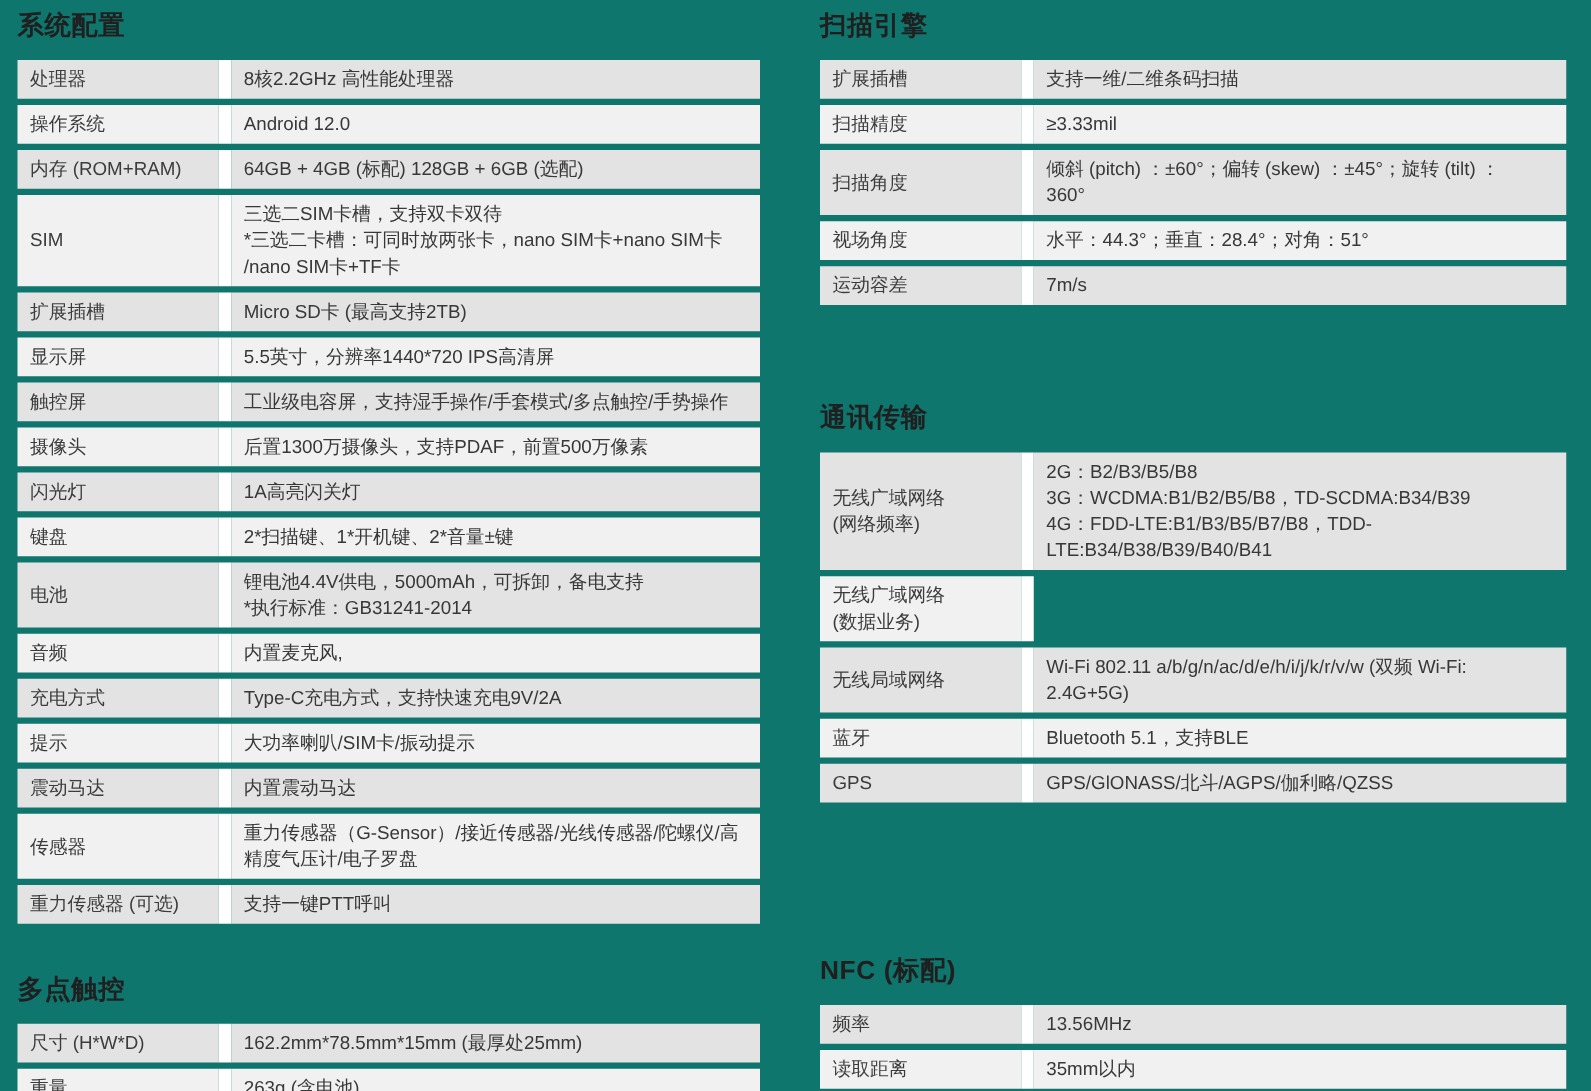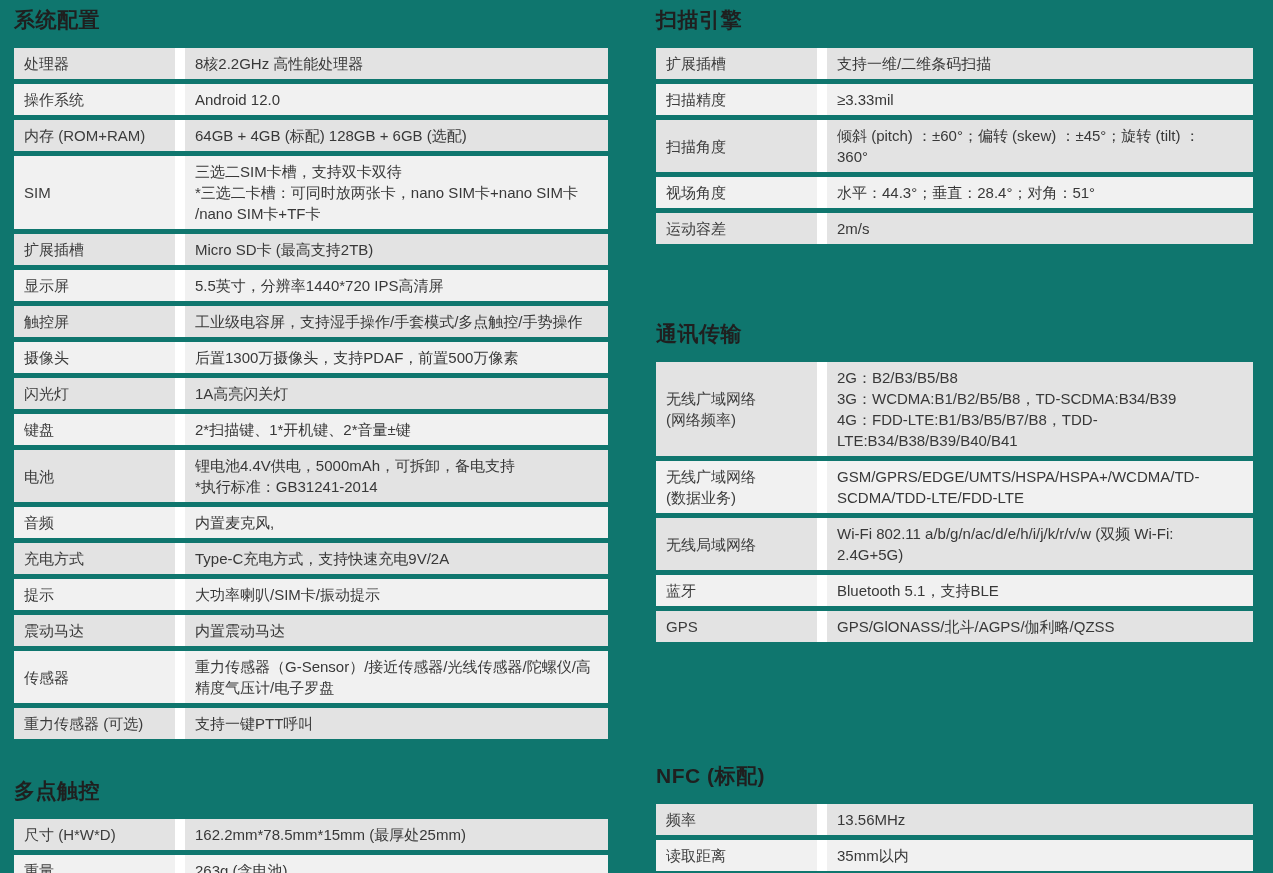--- a/index.html
+++ b/index.html
@@ -232,21 +232,21 @@
             <div class="cell label-cell">视场角度</div>
             <div class="gutter"></div>
             <div class="cell value-cell">
               <span class="value-text">水平：44.3°；垂直：28.4°；对角：51°</span>
             </div>
           </div>
           <div class="spec-row">
             <div class="cell label-cell">运动容差</div>
             <div class="gutter"></div>
             <div class="cell value-cell">
-              <span class="value-text">2m/s</span>
+              <span class="value-text">7m/s</span>
             </div>
           </div>
         </div>
     </div>
 
     <div class="section" id="section-comm">
       <div class="section-title">通讯传输</div>
       <div class="spec-table">
           <div class="spec-row">
             <div class="cell label-cell">无线广域网络
@@ -256,24 +256,20 @@
               <span class="value-text">2G：B2/B3/B5/B8
 3G：WCDMA:B1/B2/B5/B8，TD-SCDMA:B34/B39
 4G：FDD-LTE:B1/B3/B5/B7/B8，TDD-
 LTE:B34/B38/B39/B40/B41</span>
             </div>
           </div>
           <div class="spec-row">
             <div class="cell label-cell">无线广域网络
 (数据业务)</div>
             <div class="gutter"></div>
-            <div class="cell value-cell">
-              <span class="value-text">GSM/GPRS/EDGE/UMTS/HSPA/HSPA+/WCDMA/TD-
-SCDMA/TDD-LTE/FDD-LTE</span>
-            </div>
           </div>
           <div class="spec-row">
             <div class="cell label-cell">无线局域网络</div>
             <div class="gutter"></div>
             <div class="cell value-cell">
               <span class="value-text">Wi-Fi 802.11 a/b/g/n/ac/d/e/h/i/j/k/r/v/w (双频 Wi-Fi:
 2.4G+5G)</span>
             </div>
           </div>
           <div class="spec-row">

